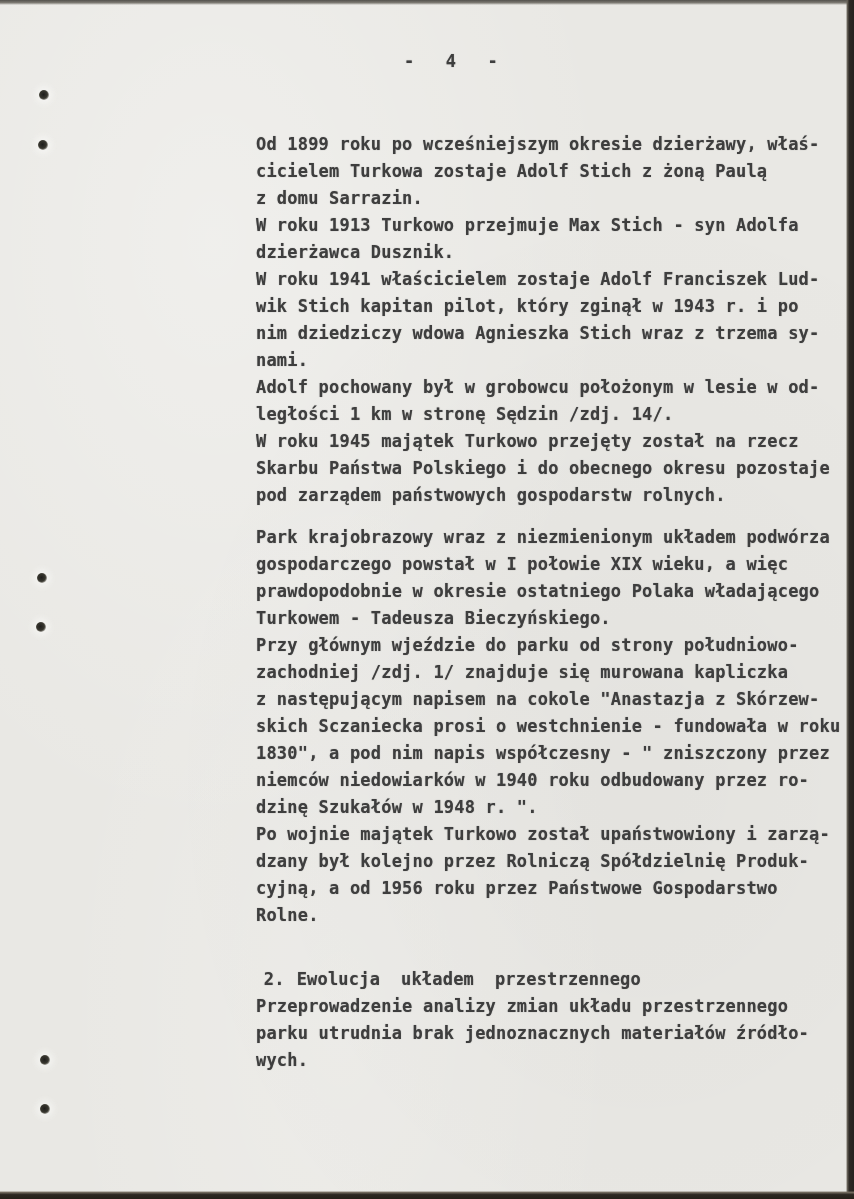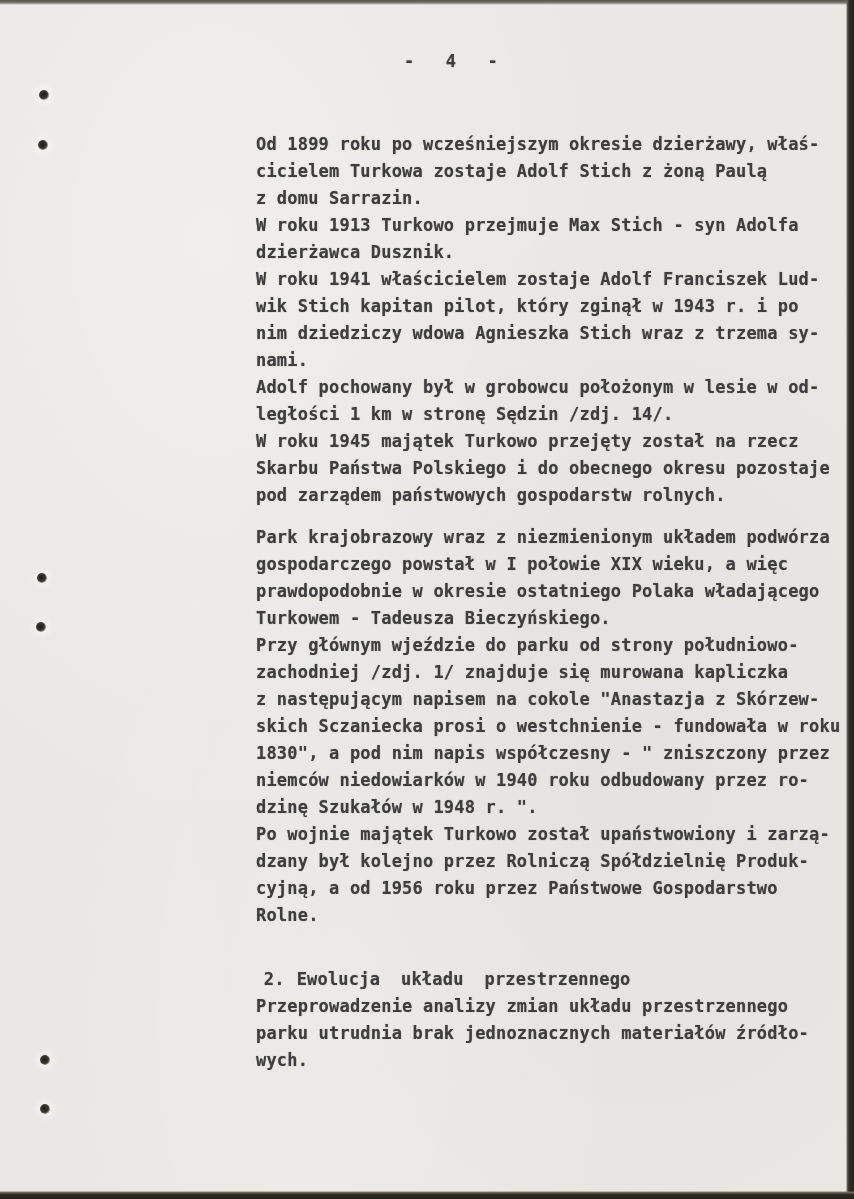--- a/index.html
+++ b/index.html
@@ -105,21 +105,21 @@
 skich Sczaniecka prosi o westchnienie - fundowała w roku
 1830", a pod nim napis współczesny - " zniszczony przez
 niemców niedowiarków w 1940 roku odbudowany przez ro-
 dzinę Szukałów w 1948 r. ".
 Po wojnie majątek Turkowo został upaństwowiony i zarzą-
 dzany był kolejno przez Rolniczą Spółdzielnię Produk-
 cyjną, a od 1956 roku przez Państwowe Gospodarstwo
 Rolne.</div>
 
   <div class="typed heading">
-    <span class="h-num">2.</span><span class="h-title">Ewolucja  układu  przestrzennego</span>
+    <span class="h-num">2.</span><span class="h-title">Ewolucja  układem  przestrzennego</span>
   </div>
 
   <div class="typed para-3">Przeprowadzenie analizy zmian układu przestrzennego
 parku utrudnia brak jednoznacznych materiałów źródło-
 wych.</div>
 
   <div class="hole hole-1"></div>
   <div class="hole hole-2"></div>
   <div class="hole hole-3"></div>
   <div class="hole hole-4"></div>

